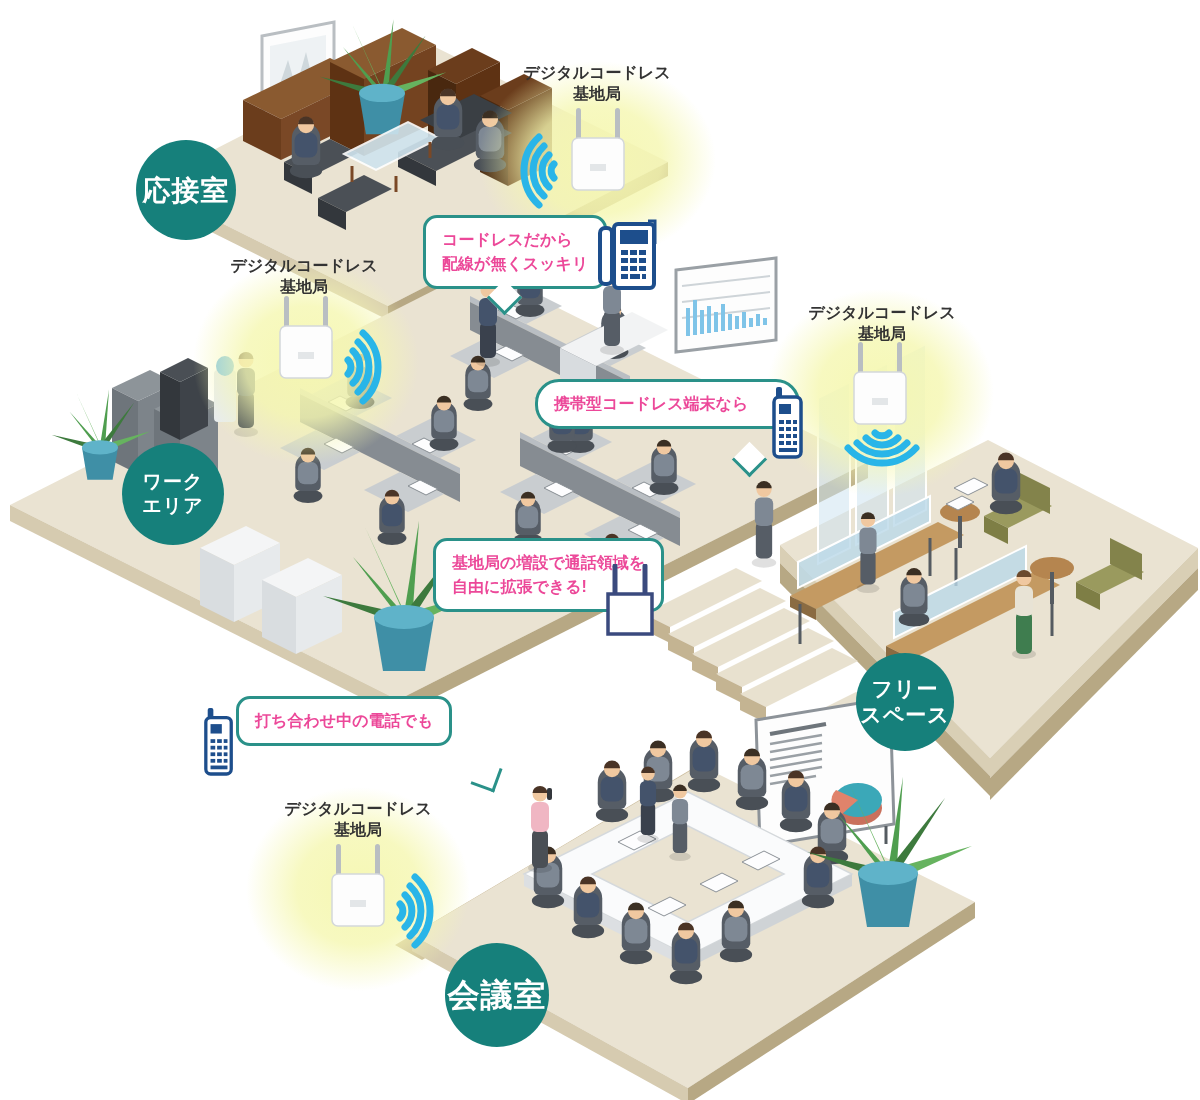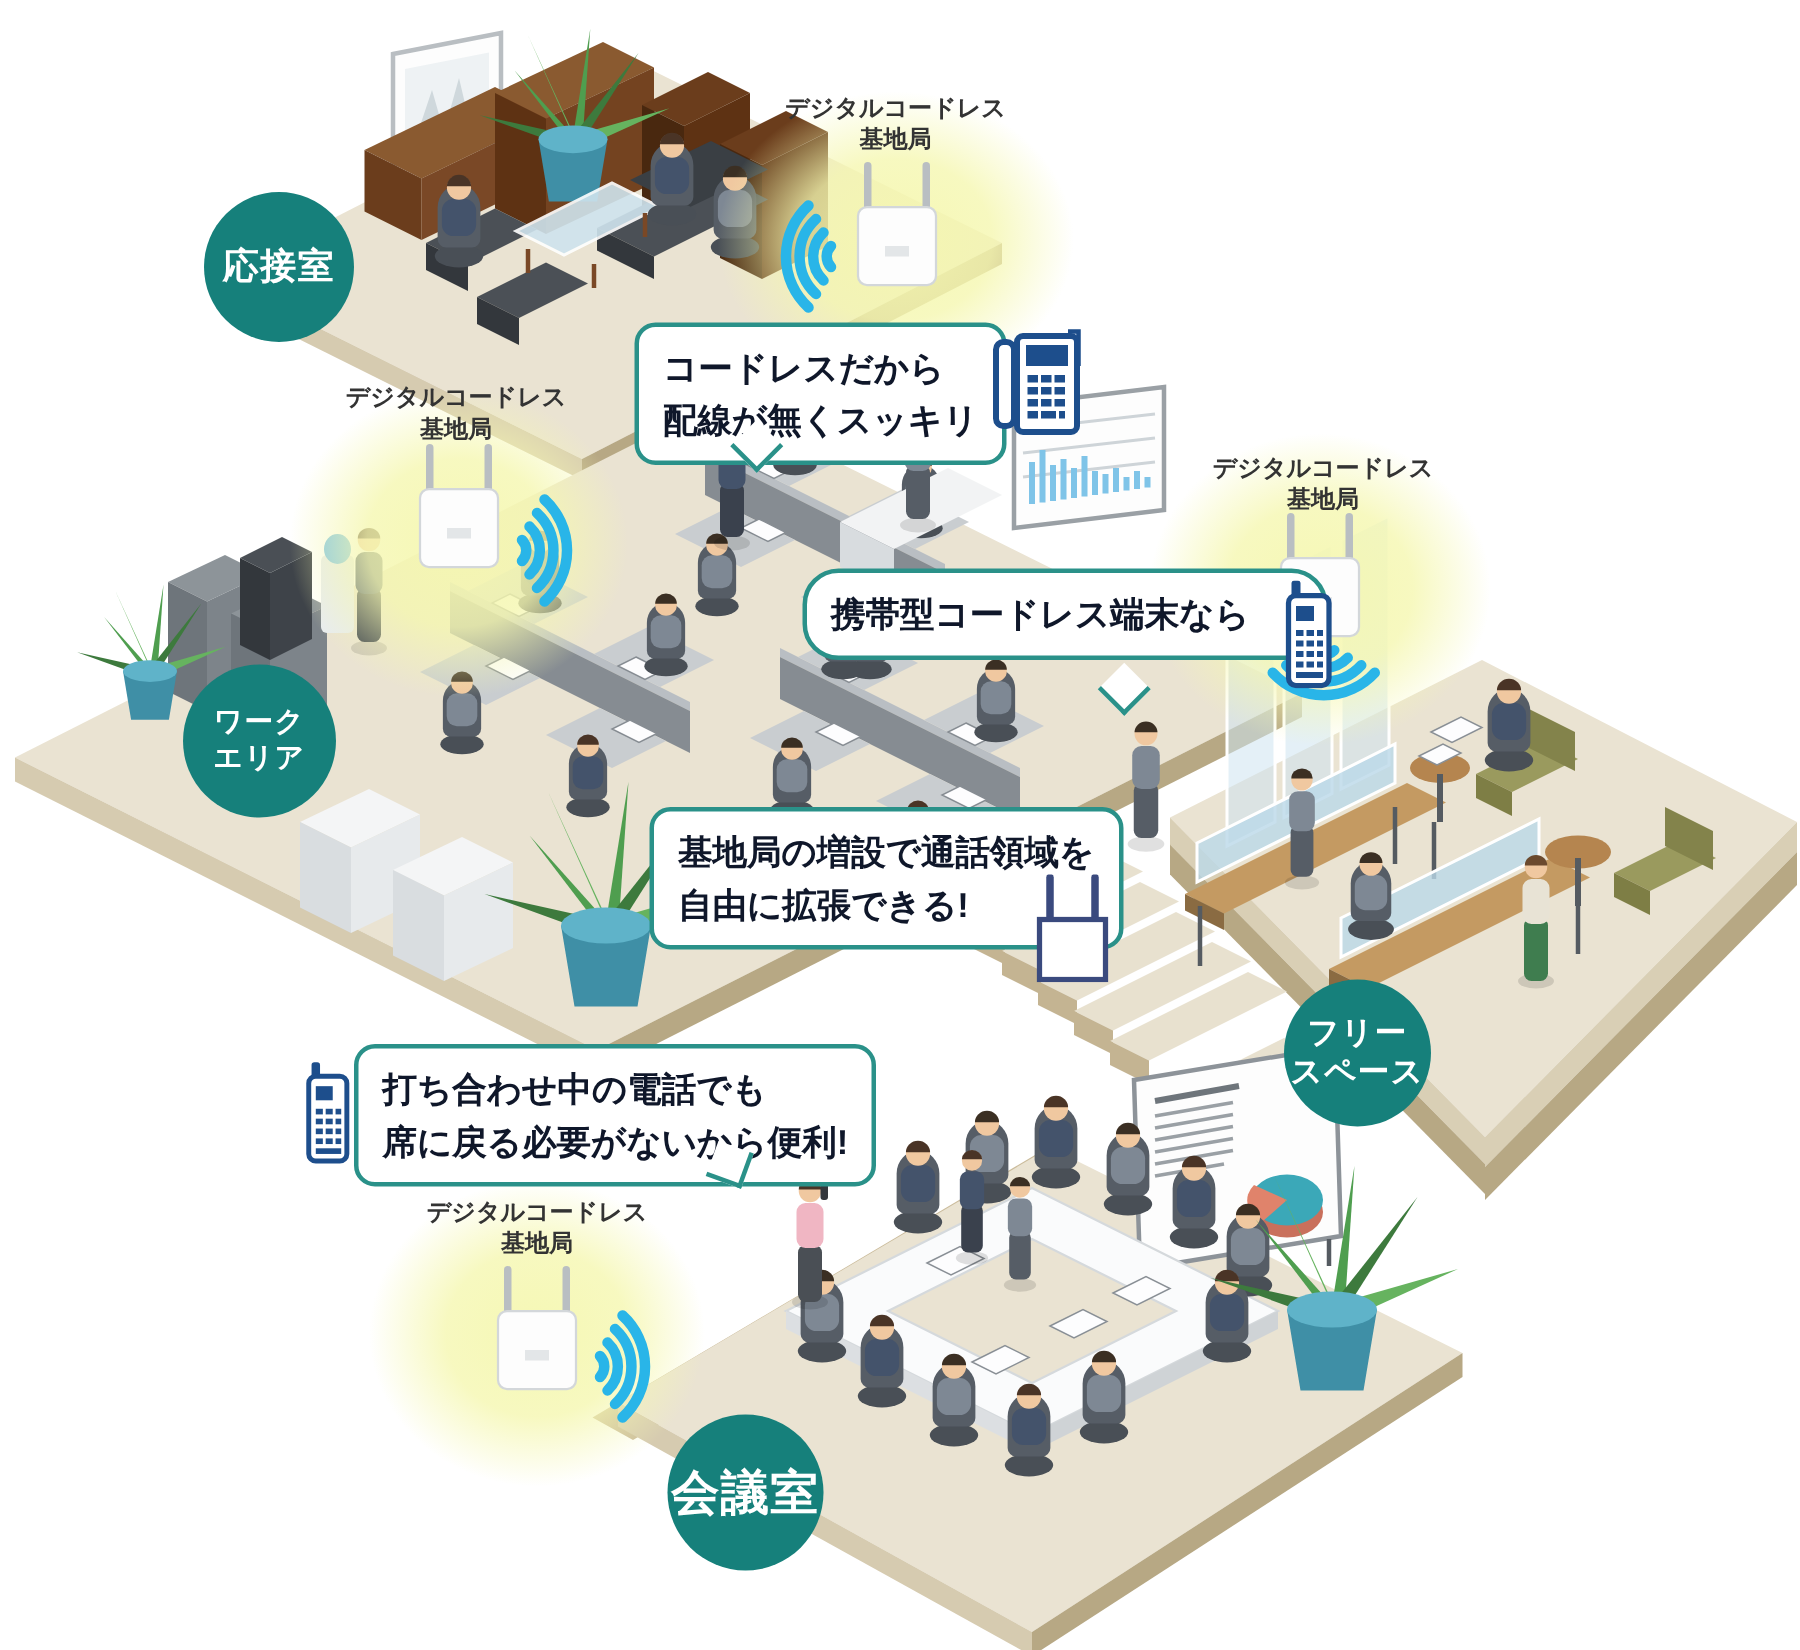--- a/index.html
+++ b/index.html
@@ -14,21 +14,21 @@
   .wifi-left{transform:scaleX(-1);}
   .wifi-down{transform:rotate(90deg);}
   .bs-label{position:absolute;z-index:5;width:190px;text-align:center;color:#333;
             font-weight:bold;font-size:16px;line-height:1.32;}
   .bs-label span{display:block;}
   .room-circle{position:absolute;z-index:6;border-radius:50%;background:#16807b;color:#fff;
                display:flex;flex-direction:column;align-items:center;justify-content:center;
                font-weight:bold;text-align:center;letter-spacing:1px;}
   .room-circle span{display:block;line-height:1.25;}
   .bubble{position:absolute;z-index:7;background:#fff;border:3px solid #2a9189;border-radius:14px;
-          color:#0f172a;font-weight:bold;font-size:23px;line-height:1.5;
+          color:#ec4899;font-weight:bold;font-size:16px;line-height:1.5;
           padding:10px 16px;white-space:nowrap;}
   .bubble span{display:block;}
   .tail{position:absolute;z-index:8;width:22px;height:22px;background:#fff;
         border-right:3px solid #2a9189;border-bottom:3px solid #2a9189;}
   .tail-down{transform:rotate(45deg);}
   .tail-downright{transform:rotate(20deg);}
   .bubble-icon{position:absolute;z-index:9;}
 </style>
 </head>
 <body>
@@ -394,21 +394,21 @@
 </div>
 <div class="bs-label" style="left:787px;top:302px;">
   <span>デジタルコードレス</span>
       <span>基地局</span>
 </div>
 <div class="bs-label" style="left:263px;top:798px;">
   <span>デジタルコードレス</span>
       <span>基地局</span>
 </div>
 
-<div class="room-circle" style="left:136px;top:128px;width:100px;height:100px;font-size:24px;">
+<div class="room-circle" style="left:136px;top:140px;width:100px;height:100px;font-size:28px;">
   <span>応接室</span>
 </div>
 <div class="room-circle" style="left:122px;top:443px;width:102px;height:102px;font-size:19px;">
   <span>ワーク</span>
       <span>エリア</span>
 </div>
 <div class="room-circle" style="left:856px;top:653px;width:98px;height:98px;font-size:21px;">
   <span>フリー</span>
       <span>スペース</span>
 </div>
@@ -478,21 +478,20 @@
     <svg width="54" height="72" viewBox="0 0 54 72">
       <path d="M12,2 V32" stroke="#3a4a7e" stroke-width="5" stroke-linecap="round"></path>
       <path d="M42,2 V32" stroke="#3a4a7e" stroke-width="5" stroke-linecap="round"></path>
       <rect x="5" y="30" width="44" height="40" fill="#fff" stroke="#3a4a7e" stroke-width="3.5"></rect>
     </svg>
   </div>
 </div>
 
 <div class="bubble" style="left:236px;top:696px;">
   <span>打ち合わせ中の電話でも</span>
-  <span>席に戻る必要がないから便利!</span>
   <div class="bubble-icon" style="left:-36px;top:8px;">
     <svg width="32" height="70" viewBox="0 0 34 72">
       <rect x="5" y="0" width="6" height="14" rx="2" fill="#1d4e8c"></rect>
       <rect x="3" y="10" width="27" height="60" rx="5" fill="#fff" stroke="#1d4e8c" stroke-width="3.5"></rect>
       <rect x="8" y="17" width="12" height="10" fill="#1d4e8c"></rect>
       <g fill="#1d4e8c">
         <rect x="8" y="33" width="5" height="4"></rect>
             <rect x="15" y="33" width="5" height="4"></rect>
             <rect x="22" y="33" width="4" height="4"></rect>
         <rect x="8" y="40" width="5" height="4"></rect>

